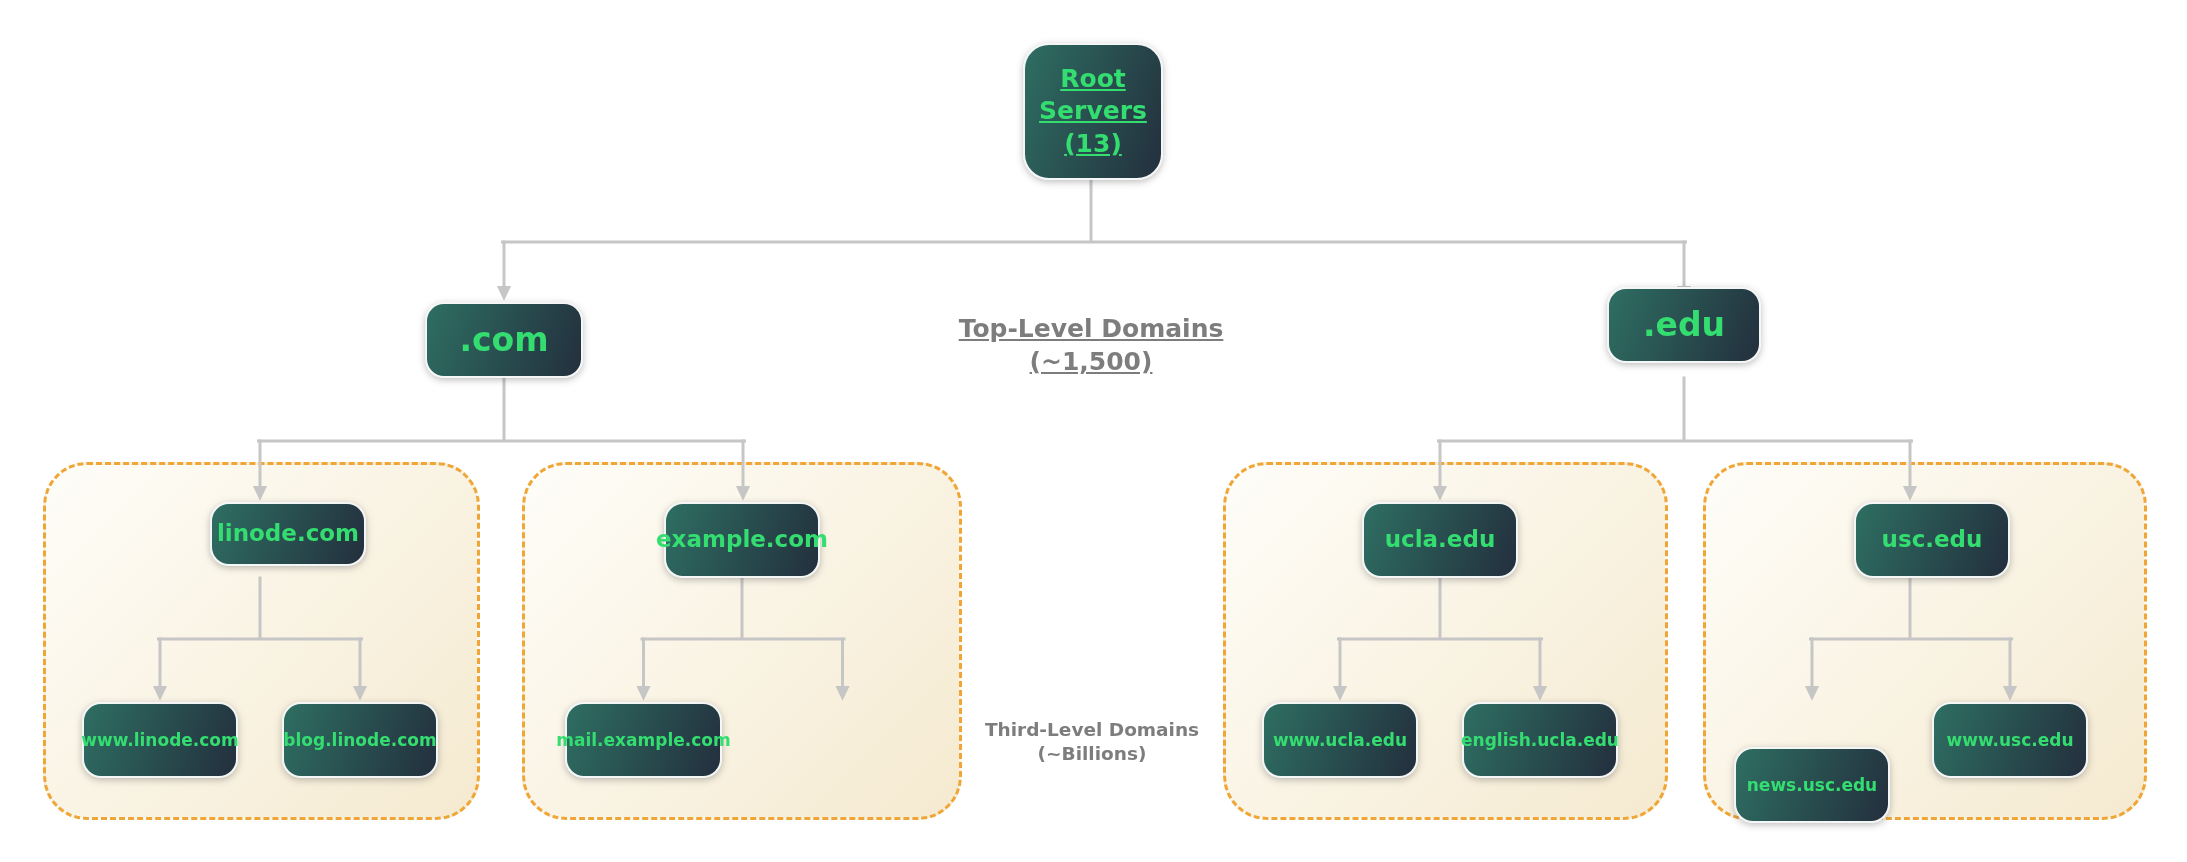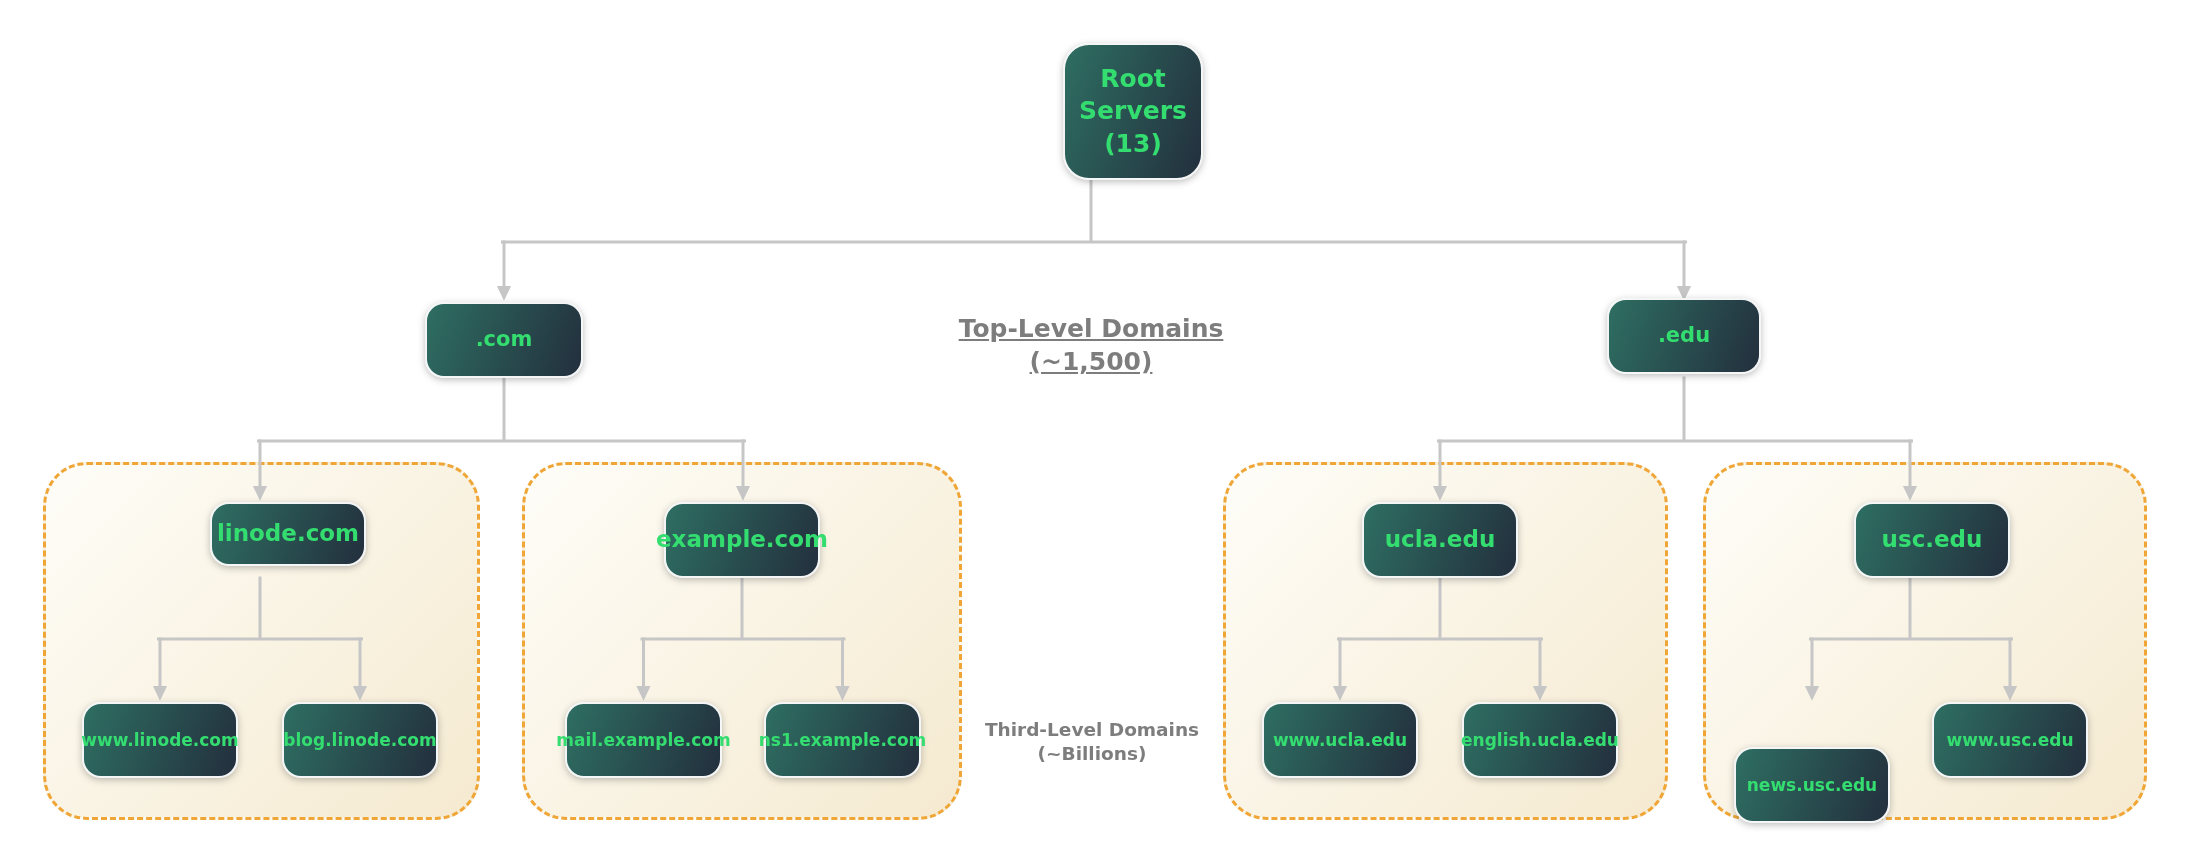--- a/index.html
+++ b/index.html
@@ -39,21 +39,21 @@
     background:linear-gradient(110deg,var(--node-grad-start) 0%,var(--node-grad-end) 100%);
     color:var(--node-text);
     font-weight:bold;text-align:center;
     border:2px solid rgba(255,255,255,0.95);
     border-radius:19px;
     box-shadow:0 2px 7px rgba(70,70,70,0.35);
     white-space:nowrap;
     line-height:1.3;
   }
   .node.root{border-radius:26px;font-size:25px;white-space:normal;padding:0 8px;}
-  .node.tld{font-size:21px;}
+  .node.tld{font-size:33px;}
   .node.second{font-size:23px;}
   .node.third{font-size:17px;}
   .row-label{
     position:absolute;z-index:3;
     transform:translateX(-50%);
     text-align:center;
     color:var(--label-text);
     font-weight:bold;
     line-height:1.32;
     white-space:nowrap;
@@ -102,34 +102,33 @@
     <path class="stem" d="M1910 578 L1910 639 M1810.5 639 L2011.5 639"></path>
     <line class="arrow" x1="1812" y1="639" x2="1812" y2="693"></line>
     <line class="arrow" x1="2010" y1="639" x2="2010" y2="693"></line>
   </svg>
 
   <div class="cluster" style="left:43px;top:462px;width:437px;height:358px;"></div>
   <div class="cluster" style="left:522px;top:462px;width:440px;height:358px;"></div>
   <div class="cluster" style="left:1223px;top:462px;width:445px;height:358px;"></div>
   <div class="cluster" style="left:1703px;top:462px;width:444px;height:358px;"></div>
 
-  <div class="node root" style="left:1063px;top:43px;width:140px;height:137px;">Root Servers (13)</div>
+  <div class="node root" style="left:1023px;top:43px;width:140px;height:137px;text-decoration:underline;">Root Servers (13)</div>
 
   <div class="node tld" style="left:425px;top:302px;width:158px;height:76px;">.com</div>
-  <div class="node tld" style="left:1607px;top:298px;width:154px;height:76px;">.edu</div>
+  <div class="node tld" style="left:1607px;top:287px;width:154px;height:76px;">.edu</div>
 
   <div class="node second" style="left:182px;top:502px;width:156px;height:64px;margin-left:28px;">linode.com</div>
   <div class="node second" style="left:664px;top:502px;width:156px;height:76px;">example.com</div>
   <div class="node second" style="left:1362px;top:502px;width:156px;height:76px;">ucla.edu</div>
   <div class="node second" style="left:1832px;top:502px;width:156px;height:76px;margin-left:22px;">usc.edu</div>
 
   <div class="node third" style="left:82px;top:702px;width:156px;height:76px;">www.linode.com</div>
   <div class="node third" style="left:282px;top:702px;width:156px;height:76px;">blog.linode.com</div>
   <div class="node third" style="left:565px;top:702px;width:157px;height:76px;">mail.example.com</div>
-  <div class="node third" style="left:764px;top:702px;width:157px;height:76px;">ns1.example.com</div>
   <div class="node third" style="left:1262px;top:702px;width:156px;height:76px;">www.ucla.edu</div>
   <div class="node third" style="left:1462px;top:702px;width:156px;height:76px;">english.ucla.edu</div>
   <div class="node third" style="left:1734px;top:702px;width:156px;height:76px;margin-top:45px;">news.usc.edu</div>
   <div class="node third" style="left:1932px;top:702px;width:156px;height:76px;">www.usc.edu</div>
 
   <div class="row-label size-lg" style="left:1091px;top:312px;">
     <span class="title">Top-Level Domains</span>
     <span class="count">(~1,500)</span>
   </div>
   <div class="row-label size-sm" style="left:1092px;top:718px;">

